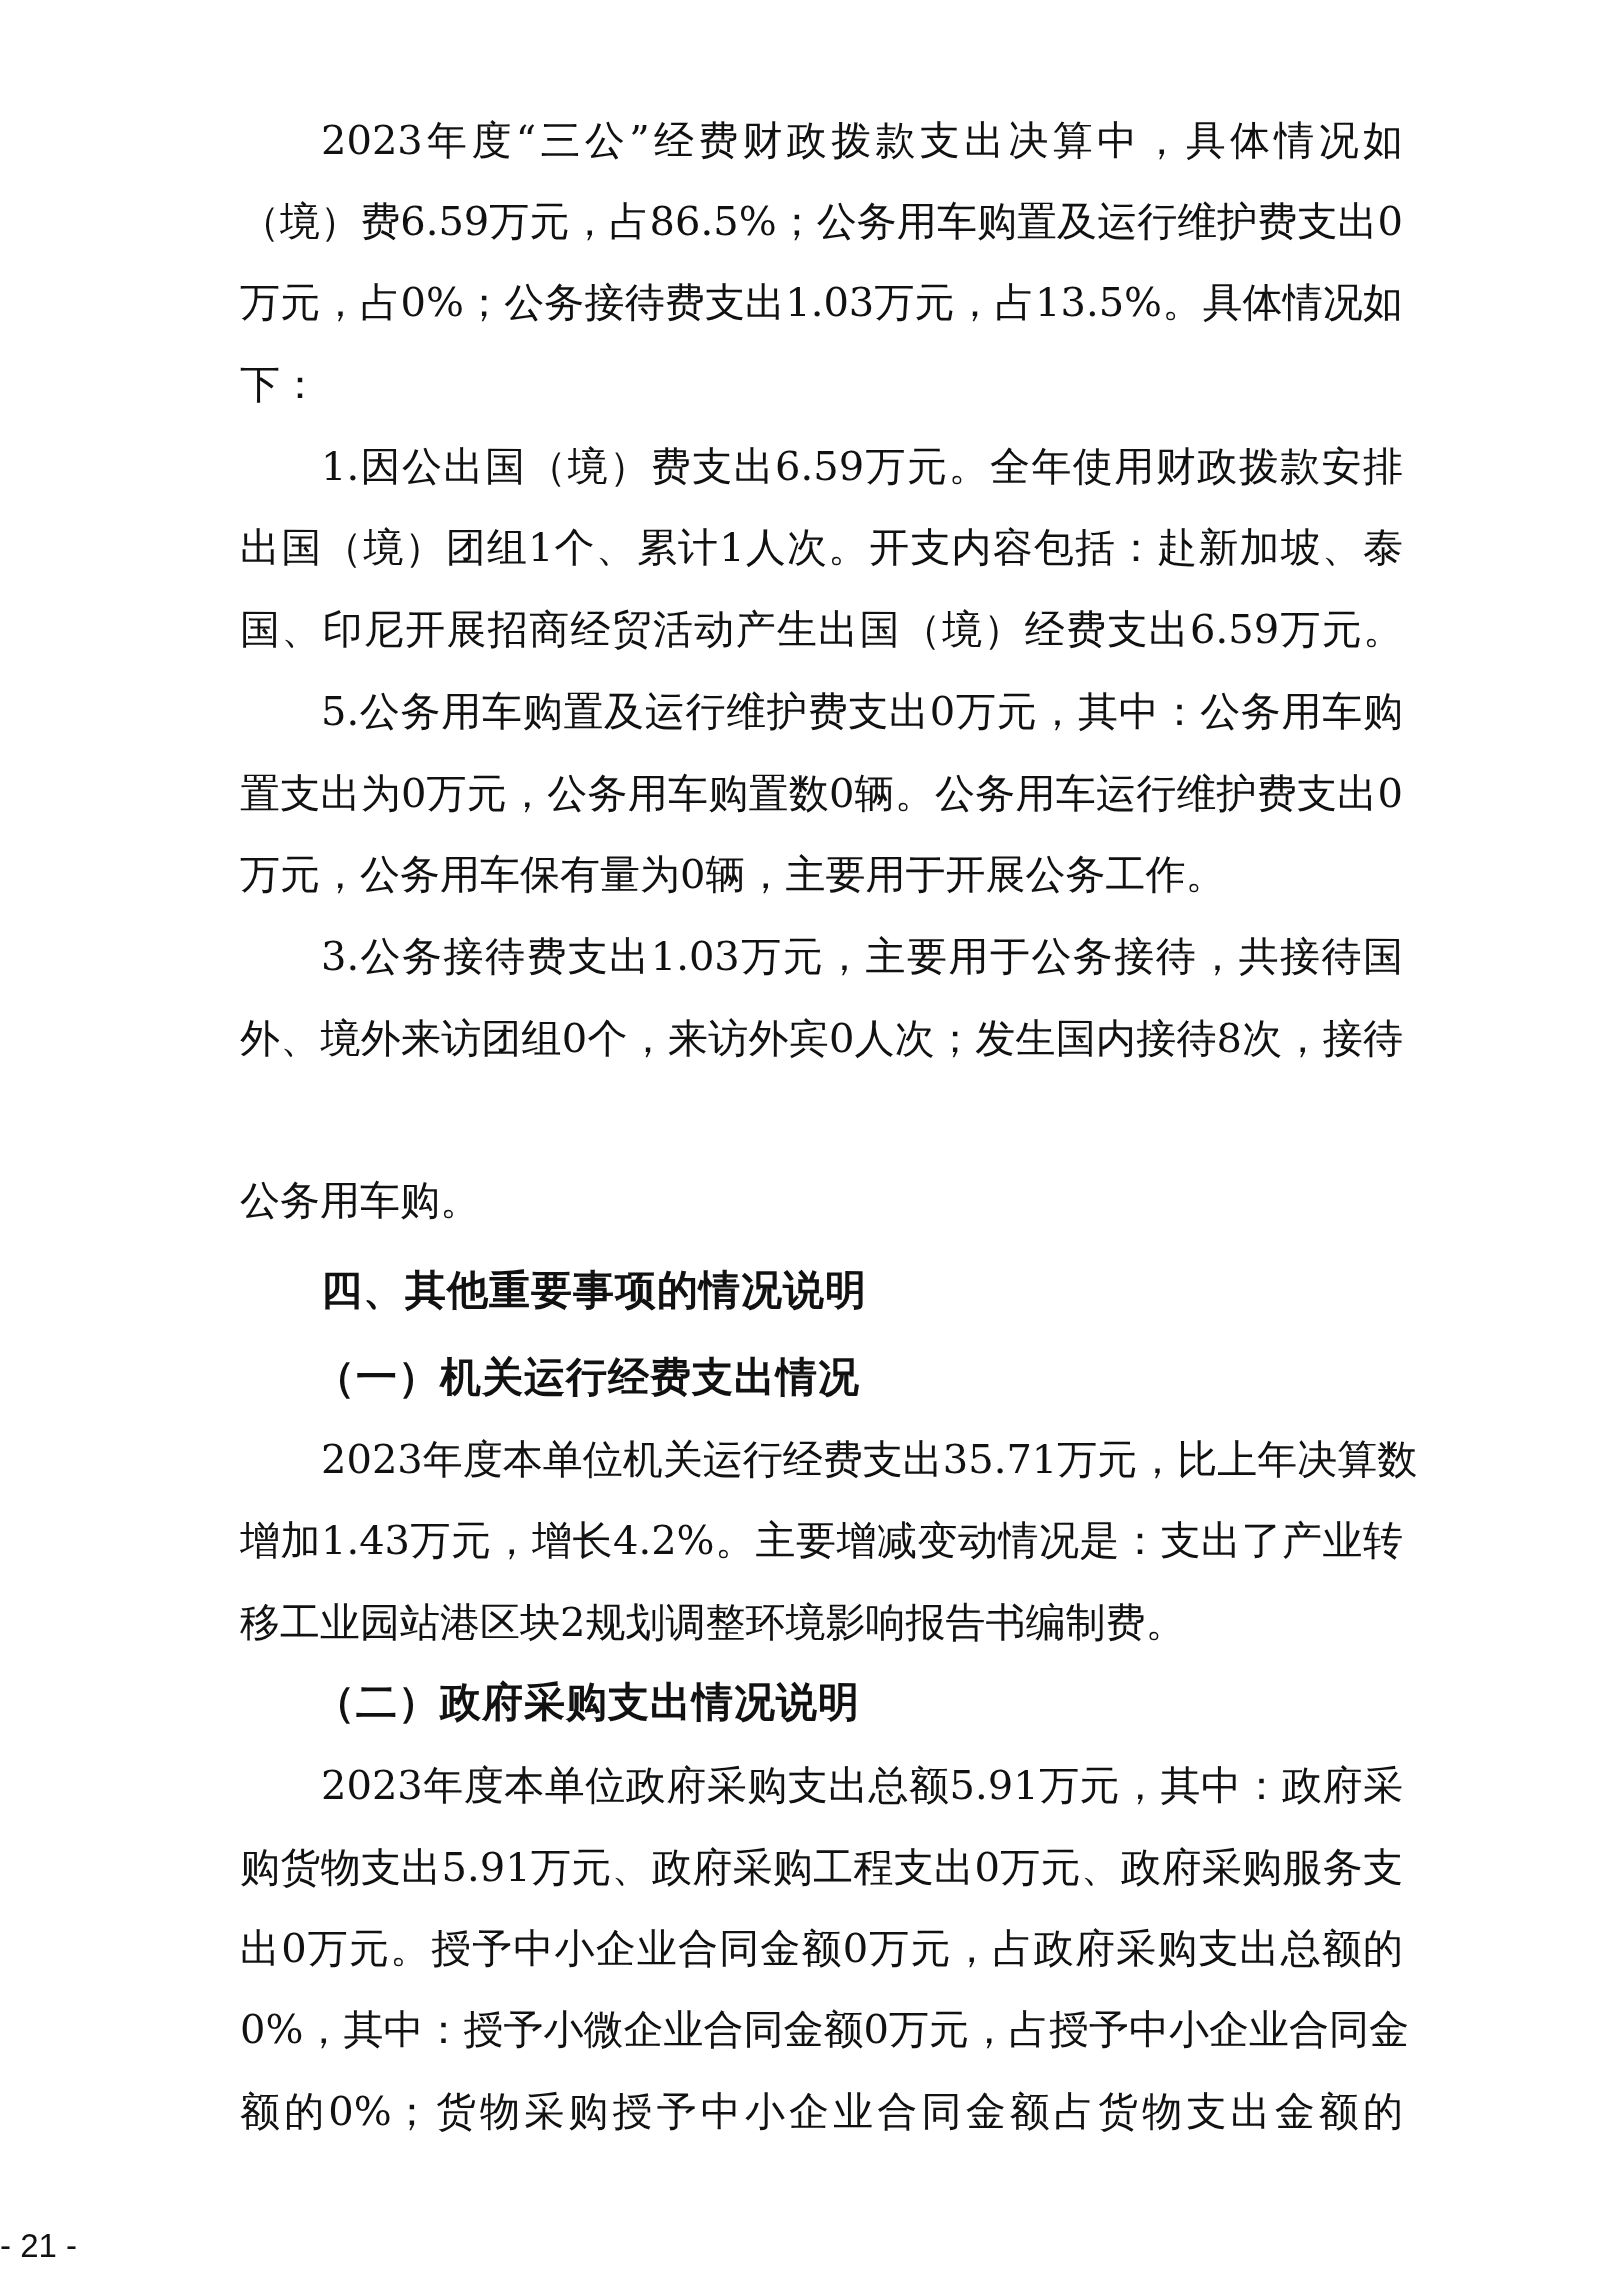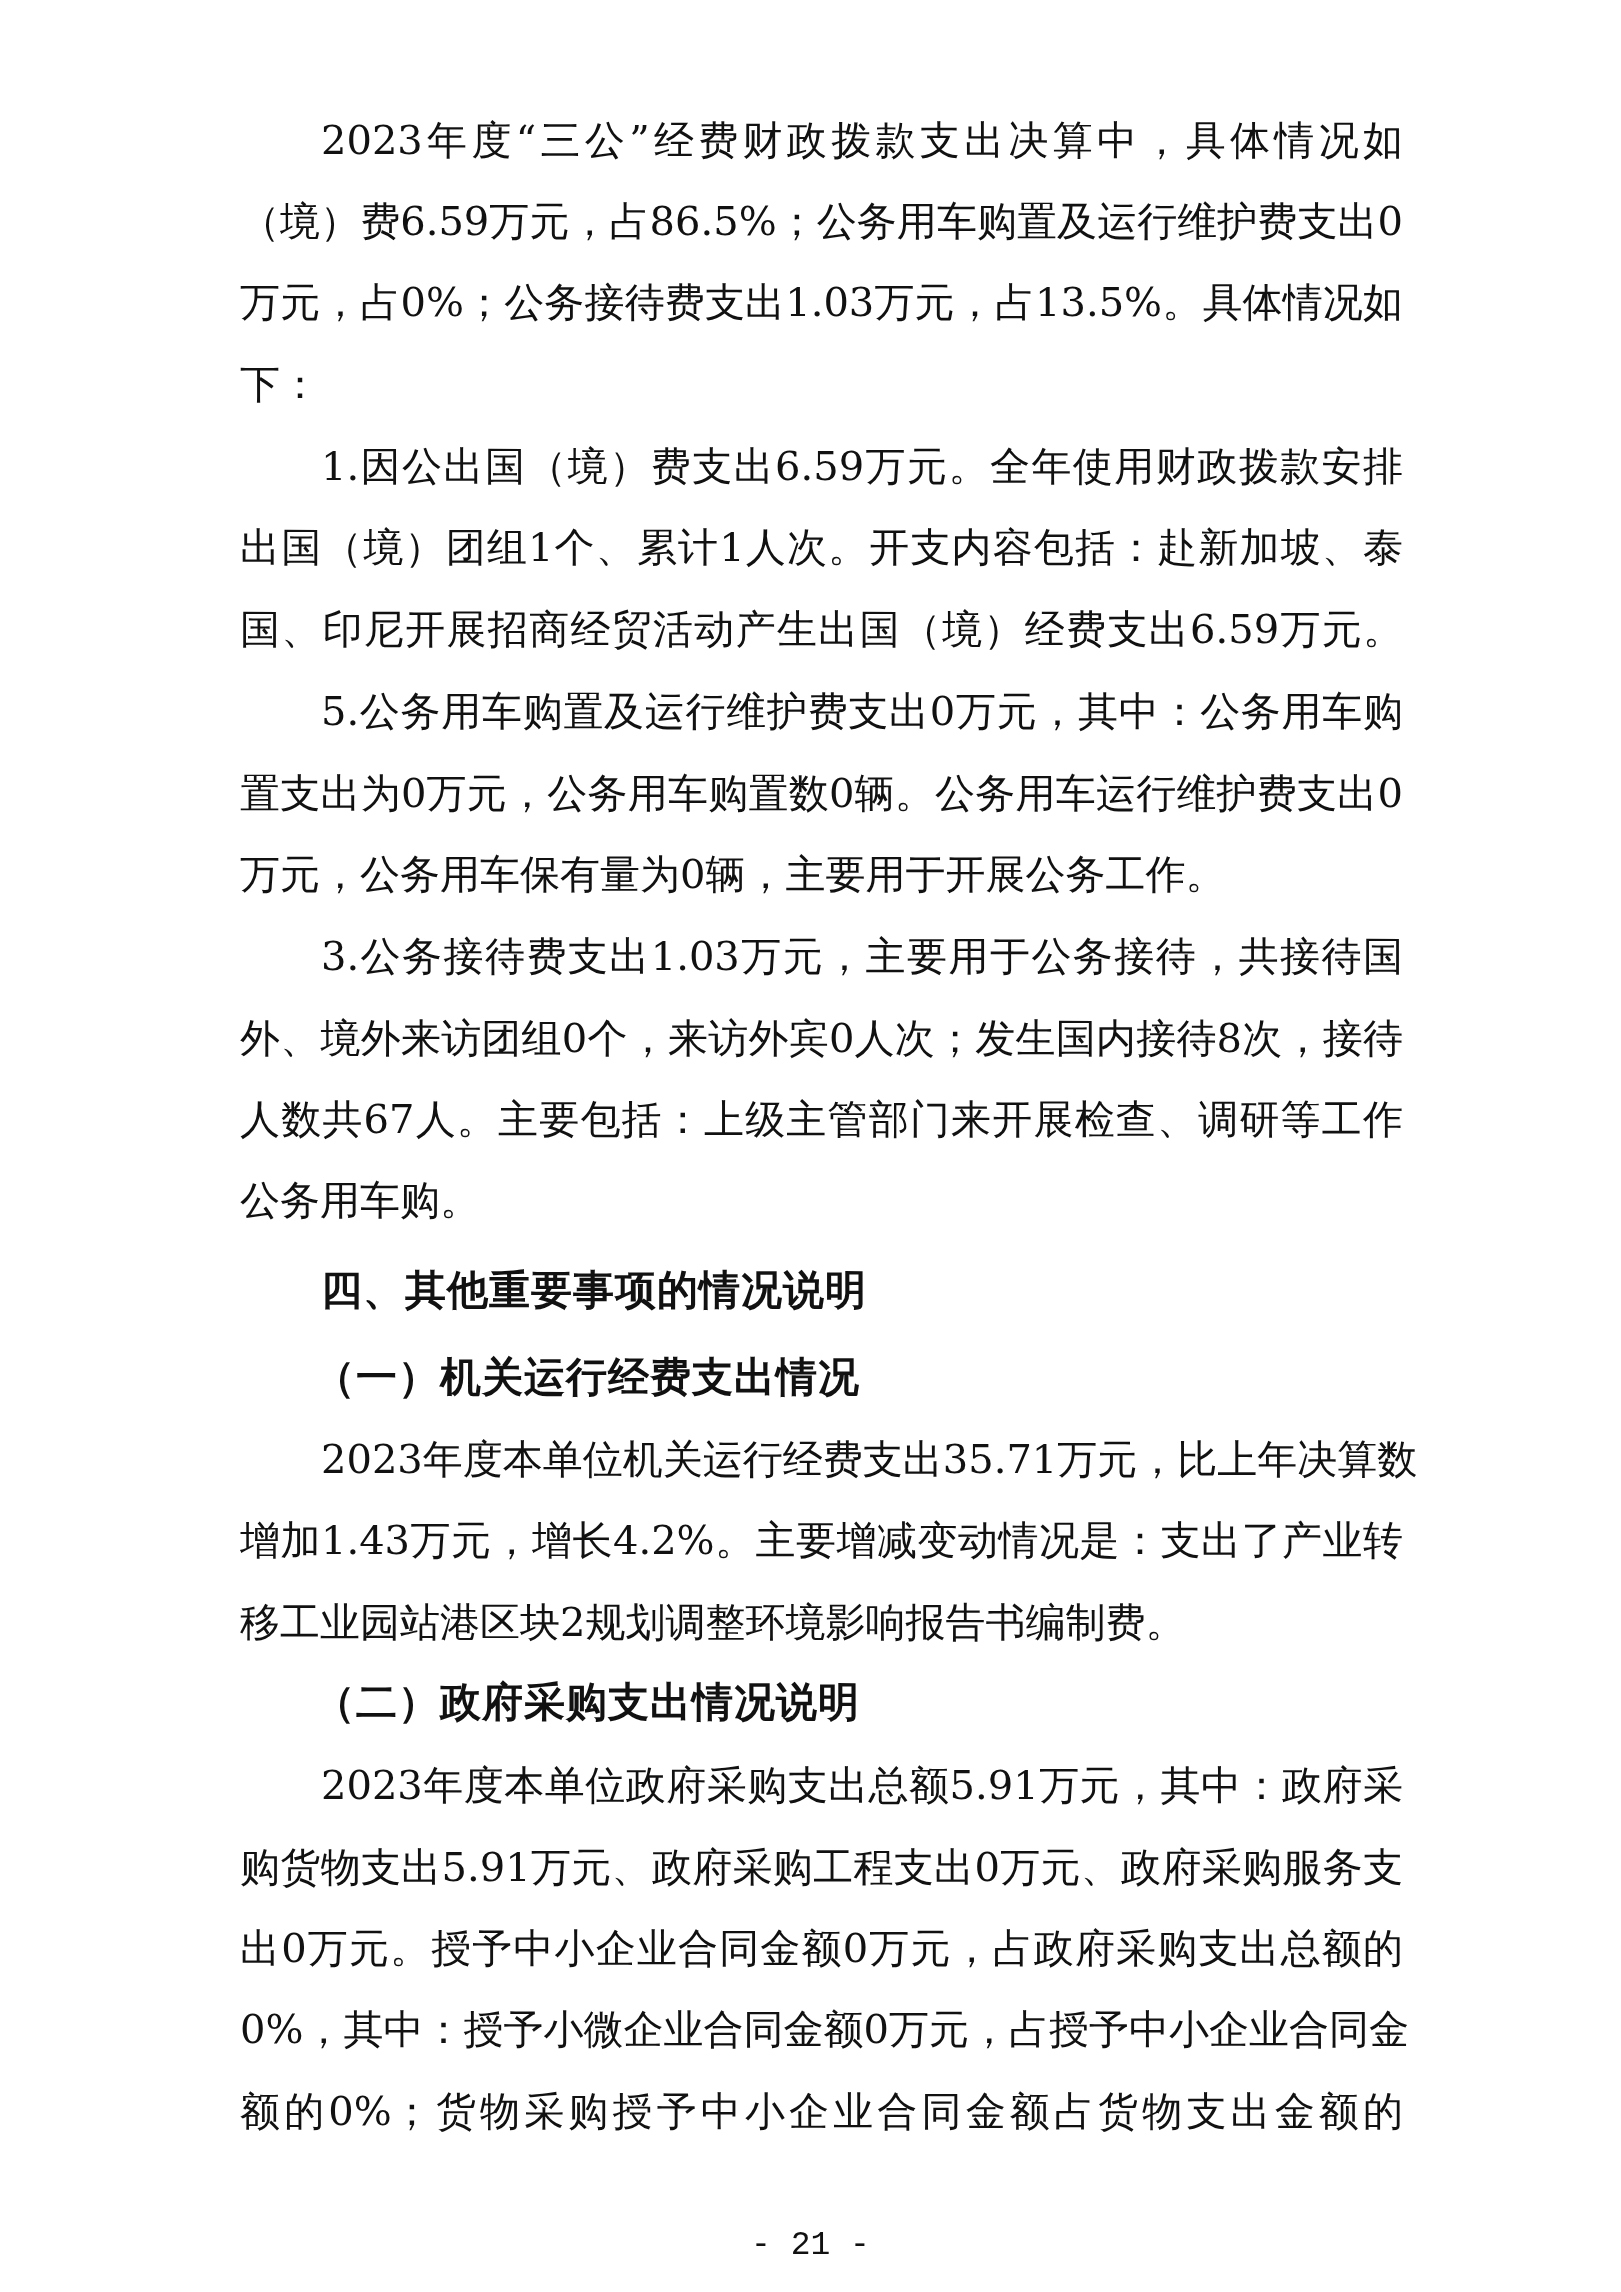--- a/index.html
+++ b/index.html
@@ -8,22 +8,22 @@
   .page { position: absolute; left: 0; top: 0; width: 1621px; height: 2293px; }
   .line { position: absolute; left: 240px; width: 1163px; height: 59px;
           font-size: 40px; line-height: 59px; white-space: nowrap;
           text-align: justify; text-align-last: justify; }
   .line.indent { left: 321px; width: 1082px; }
   .line.last { text-align-last: left; }
   .heading { position: absolute; font-family: "DejaVu Sans", "Liberation Sans", sans-serif;
              font-weight: bold; font-size: 41px; line-height: 59px; white-space: nowrap; letter-spacing: 1px; }
   .h1 { left: 321px; }
   .h2 { left: 314px; }
-  .pagenum { position: absolute; left: 0; width: 1621px; text-align: center;
-             font-family: Liberation Mono, monospace; font-size: 33px; top: 2227px; }
+  .pagenum { position: absolute; left: 0; width: 1621px; 
+             font-family: Liberation Sans, sans-serif; font-size: 33px; top: 2227px; }
 </style>
 </head>
 <body>
 
 <div class="page">
 
   <div class="line indent" style="top:111px">2023年度“三公”经费财政拨款支出决算中，具体情况如</div>
   <div class="line" style="top:192px">（境）费6.59万元，占86.5%；公务用车购置及运行维护费支出0</div>
   <div class="line" style="top:273px">万元，占0%；公务接待费支出1.03万元，占13.5%。具体情况如</div>
   <div class="line last" style="top:355px">下：</div>
@@ -31,21 +31,20 @@
   <div class="line indent" style="top:437px">1.因公出国（境）费支出6.59万元。全年使用财政拨款安排</div>
   <div class="line" style="top:518px">出国（境）团组1个、累计1人次。开支内容包括：赴新加坡、泰</div>
   <div class="line" style="top:600px">国、印尼开展招商经贸活动产生出国（境）经费支出6.59万元。</div>
 
   <div class="line indent" style="top:682px">5.公务用车购置及运行维护费支出0万元，其中：公务用车购</div>
   <div class="line" style="top:764px">置支出为0万元，公务用车购置数0辆。公务用车运行维护费支出0</div>
   <div class="line last" style="top:845px">万元，公务用车保有量为0辆，主要用于开展公务工作。</div>
 
   <div class="line indent" style="top:927px">3.公务接待费支出1.03万元，主要用于公务接待，共接待国</div>
   <div class="line" style="top:1009px">外、境外来访团组0个，来访外宾0人次；发生国内接待8次，接待</div>
-  <div class="line" style="top:1090px">人数共67人。主要包括：上级主管部门来开展检查、调研等工作</div>
   <div class="line last" style="top:1171px">公务用车购。</div>
 
   <div class="heading h1" style="top:1261px">四、其他重要事项的情况说明</div>
 
   <div class="heading h2" style="top:1348px">（一）机关运行经费支出情况</div>
   <div class="line indent" style="top:1430px">2023年度本单位机关运行经费支出35.71万元，比上年决算数</div>
   <div class="line" style="top:1511px">增加1.43万元，增长4.2%。主要增减变动情况是：支出了产业转</div>
   <div class="line last" style="top:1593px">移工业园站港区块2规划调整环境影响报告书编制费。</div>
 
   <div class="heading h2" style="top:1673px">（二）政府采购支出情况说明</div>

